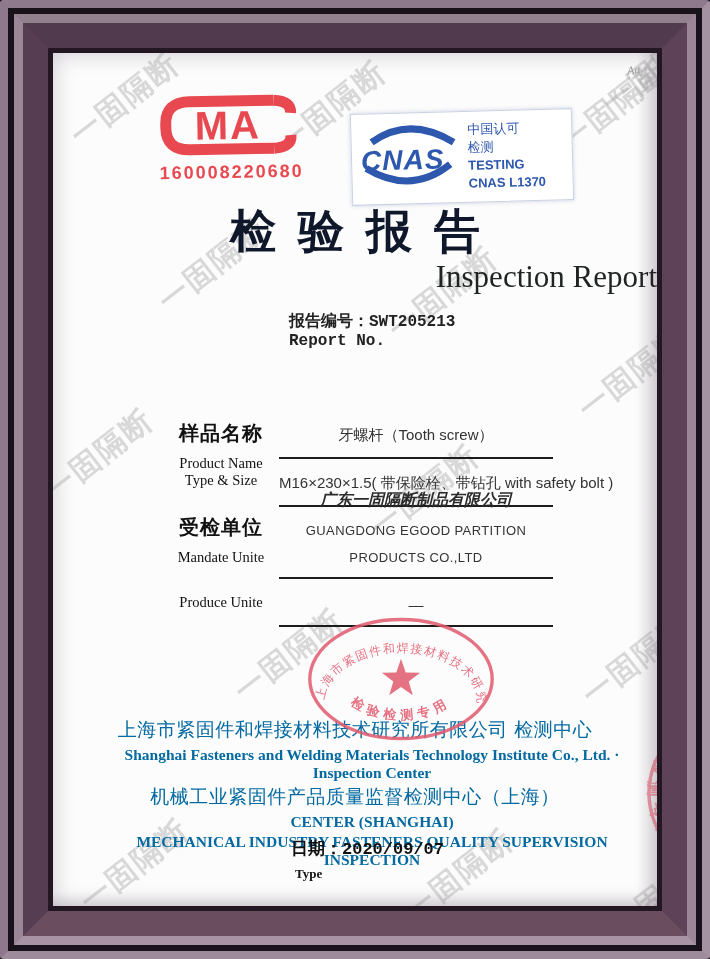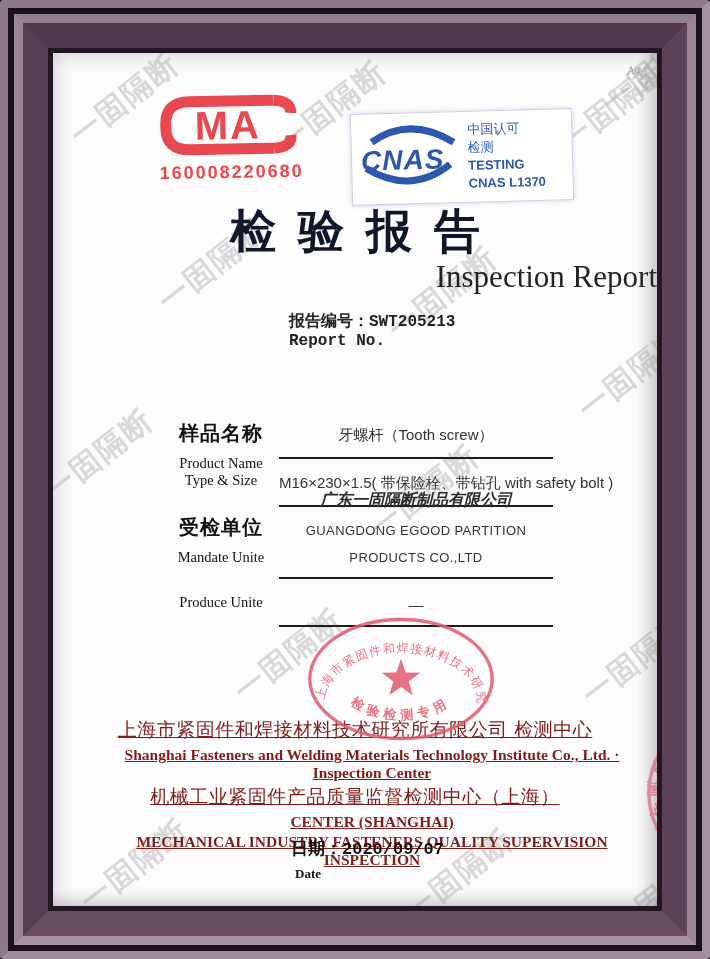--- a/index.html
+++ b/index.html
@@ -61,21 +61,21 @@
   .f-value div{padding-bottom:12px;white-space:nowrap;}
   .v-center{text-align:center;} .v-left{text-align:left;}
   .v-cjk{font-weight:600;font-size:16px;color:#2b2b2b;font-style:italic;}
   .v-caps{letter-spacing:.4px;font-size:13px;}
 
   
   .stamp{position:absolute;left:252px;top:562px;width:192px;height:128px;z-index:4;opacity:.85;}
   .side-stamp{position:absolute;left:556px;top:650px;width:120px;height:180px;z-index:4;opacity:.6;}
 
   
-  .footer{position:absolute;left:0;right:0;top:664px;text-align:center;color:#7f1d1d;z-index:3;text-decoration:underline;}
+  .footer{position:absolute;left:0;right:0;top:664px;text-align:center;color:#0369a1;z-index:3;}
   .ft-cn{font:500 19px "DejaVu Sans",sans-serif;letter-spacing:.5px;margin:0 0 3px;}
   .ft-en{font:700 15.5px "Liberation Serif",serif;margin:0 8px 2px;padding-left:34px;}
   .date{position:absolute;left:238px;top:784px;color:#111;z-index:3;}
   .date .l1{font:600 17px "Liberation Mono",monospace;}
   .date .l2{margin:6px 0 0 4px;font:700 13px "Liberation Serif",serif;}
 </style>
 </head>
 <body>
 
 <div class="scene">
@@ -180,21 +180,21 @@
     <div class="footer">
       <p class="ft-cn">上海市紧固件和焊接材料技术研究所有限公司 检测中心</p>
       <p class="ft-en">Shanghai Fasteners and Welding Materials Technology Institute Co., Ltd. · Inspection Center</p>
       <p class="ft-cn">机械工业紧固件产品质量监督检测中心（上海）</p>
       <p class="ft-en">CENTER (SHANGHAI)</p>
       <p class="ft-en">MECHANICAL INDUSTRY FASTENERS QUALITY SUPERVISION INSPECTION</p>
     </div>
 
     <div class="date">
       <div class="l1"><span>日期：</span><span>2020/09/07</span></div>
-      <div class="l2">Date</div>
+      <div class="l2">Type</div>
     </div>
   </div>
 
   <svg class="stamp" viewBox="0 0 200 132">
     <defs>
       <path id="arcTop" d="M 20,90 A 80,52 0 1 1 180,90"></path>
       <path id="arcBot" d="M 42,86 A 64,38 0 0 0 158,86"></path>
     </defs>
     <ellipse cx="100" cy="66" rx="95" ry="62" fill="none" stroke="#e25a6e" stroke-width="3.5"></ellipse>
     <polygon points="100,45 104.9,59.2 120,59.5 108,68.6 112.3,83 100,74.4 87.7,83 92,68.6 80,59.5 95.1,59.2" fill="#e25a6e"></polygon>

